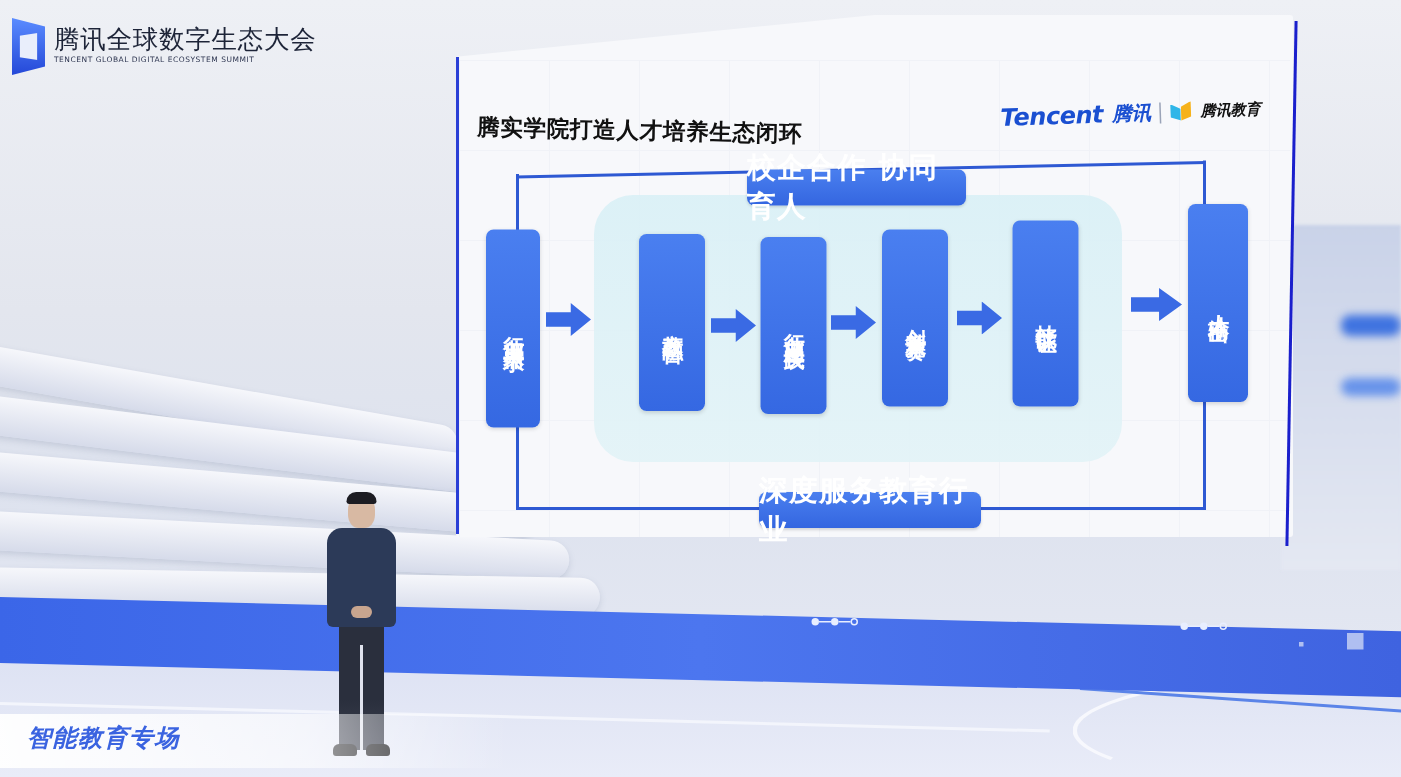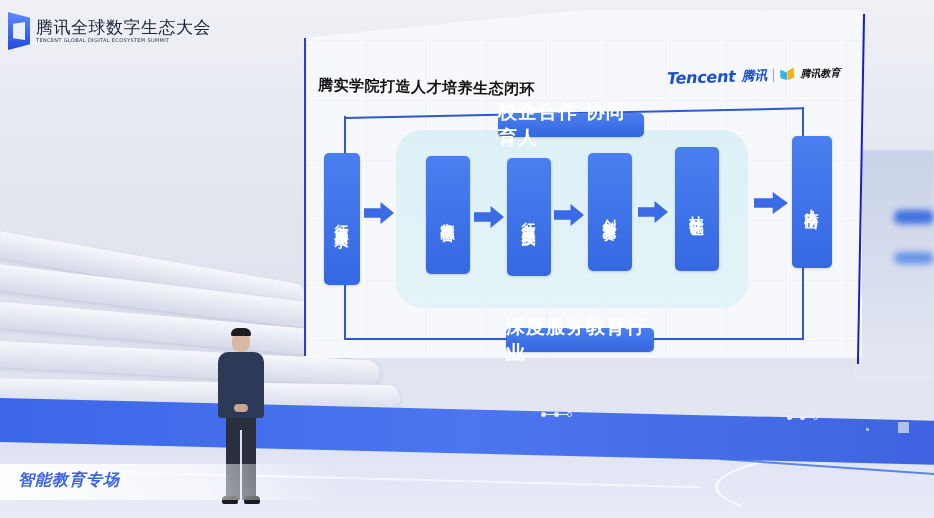--- a/index.html
+++ b/index.html
@@ -67,21 +67,21 @@
   .presenter { position:absolute; left:212px; top:330px; width:58px; height:180px; }
   .p-head { position:absolute; left:20px; top:0; width:18px; height:22px; background:#d8b9a3; border-radius:45% 45% 40% 40%; }
   .p-hair { position:absolute; left:19px; top:-2px; width:20px; height:8px; background:#1c1c22; border-radius:8px 8px 2px 2px; }
   .p-body { position:absolute; left:6px; top:22px; width:46px; height:66px; background:#2c3a58; border-radius:10px 10px 4px 4px; }
   .p-legs { position:absolute; left:14px; top:86px; width:30px; height:84px; background:linear-gradient(180deg,#2a2f3d 60%,#3d4150); }
   .p-gap { position:absolute; left:28px; top:100px; width:2px; height:70px; background:#e0e3ee; }
   .p-shoe1 { position:absolute; left:10px; top:166px; width:16px; height:8px; background:#1a1a1e; border-radius:4px 4px 2px 2px; }
   .p-shoe2 { position:absolute; left:32px; top:166px; width:16px; height:8px; background:#1a1a1e; border-radius:4px 4px 2px 2px; }
   .p-hands { position:absolute; left:22px; top:74px; width:14px; height:8px; background:#c8a58f; border-radius:4px; }
   
-  .session { position:absolute; left:0; top:464px; width:340px; height:36px; background:linear-gradient(90deg,rgba(255,255,255,.95),rgba(255,255,255,.6) 60%,rgba(255,255,255,0)); }
+  .session { position:absolute; left:0; top:476px; width:340px; height:36px; background:linear-gradient(90deg,rgba(255,255,255,.95),rgba(255,255,255,.6) 60%,rgba(255,255,255,0)); }
   .session span { position:absolute; left:18px; top:6px; font-size:16px; font-weight:bold; font-style:italic; color:#3a63e0; letter-spacing:1px; }
   .sq { position:absolute; background:#dfe5f8; opacity:.7; }
 </style>
 </head>
 <body>
 
 <div class="stage">
   <div class="ribbon r1"></div>
   <div class="ribbon r2"></div>
   <div class="ribbon r3"></div>

